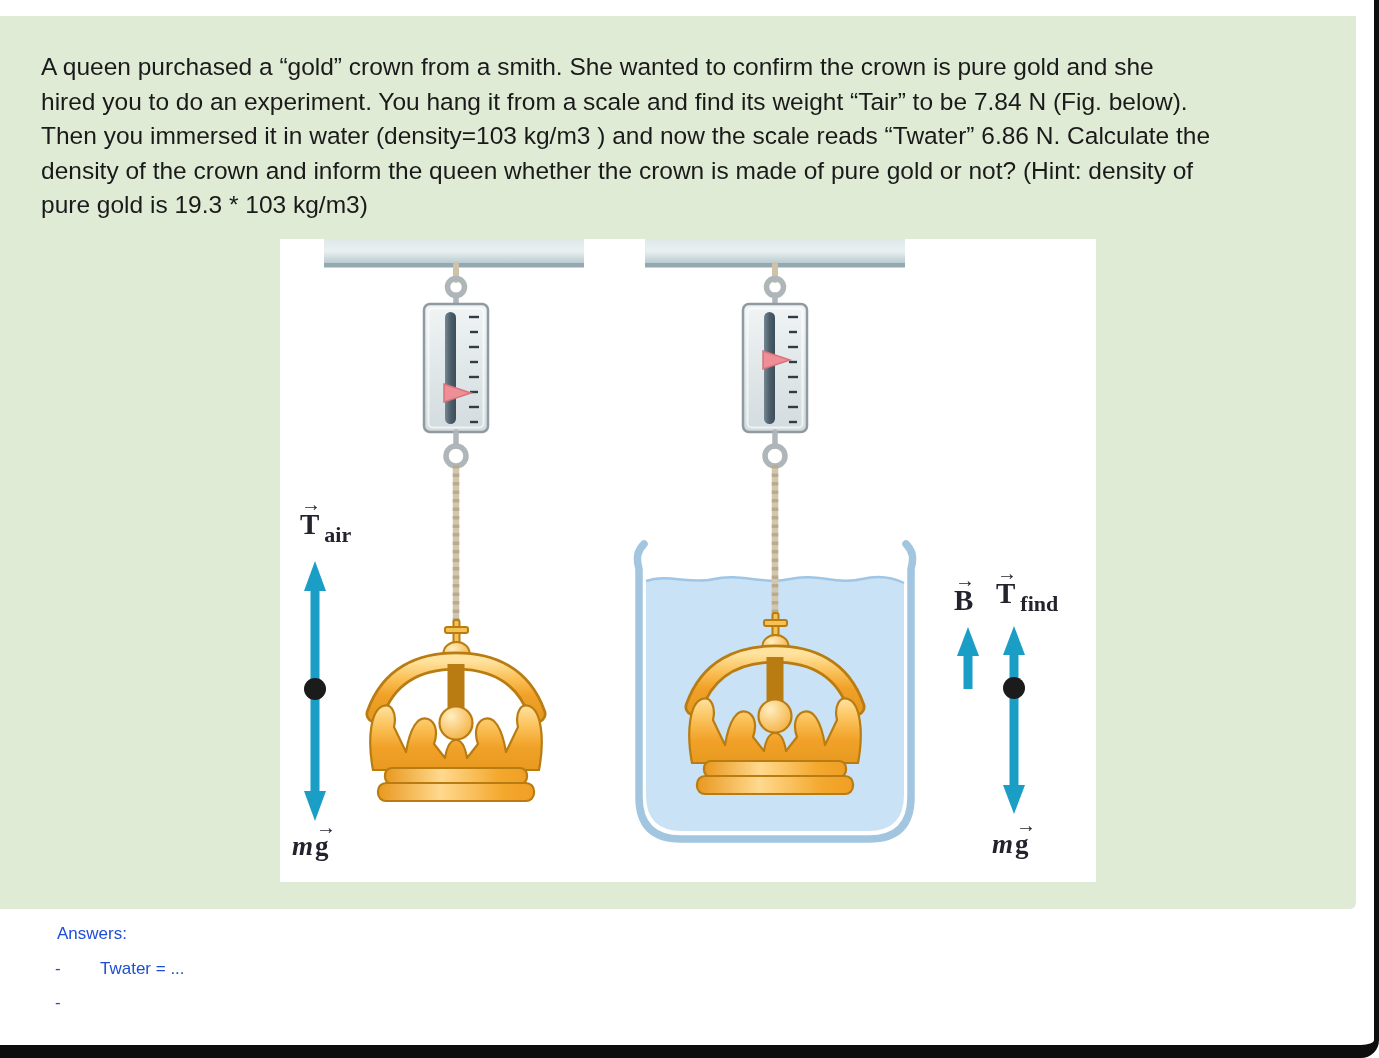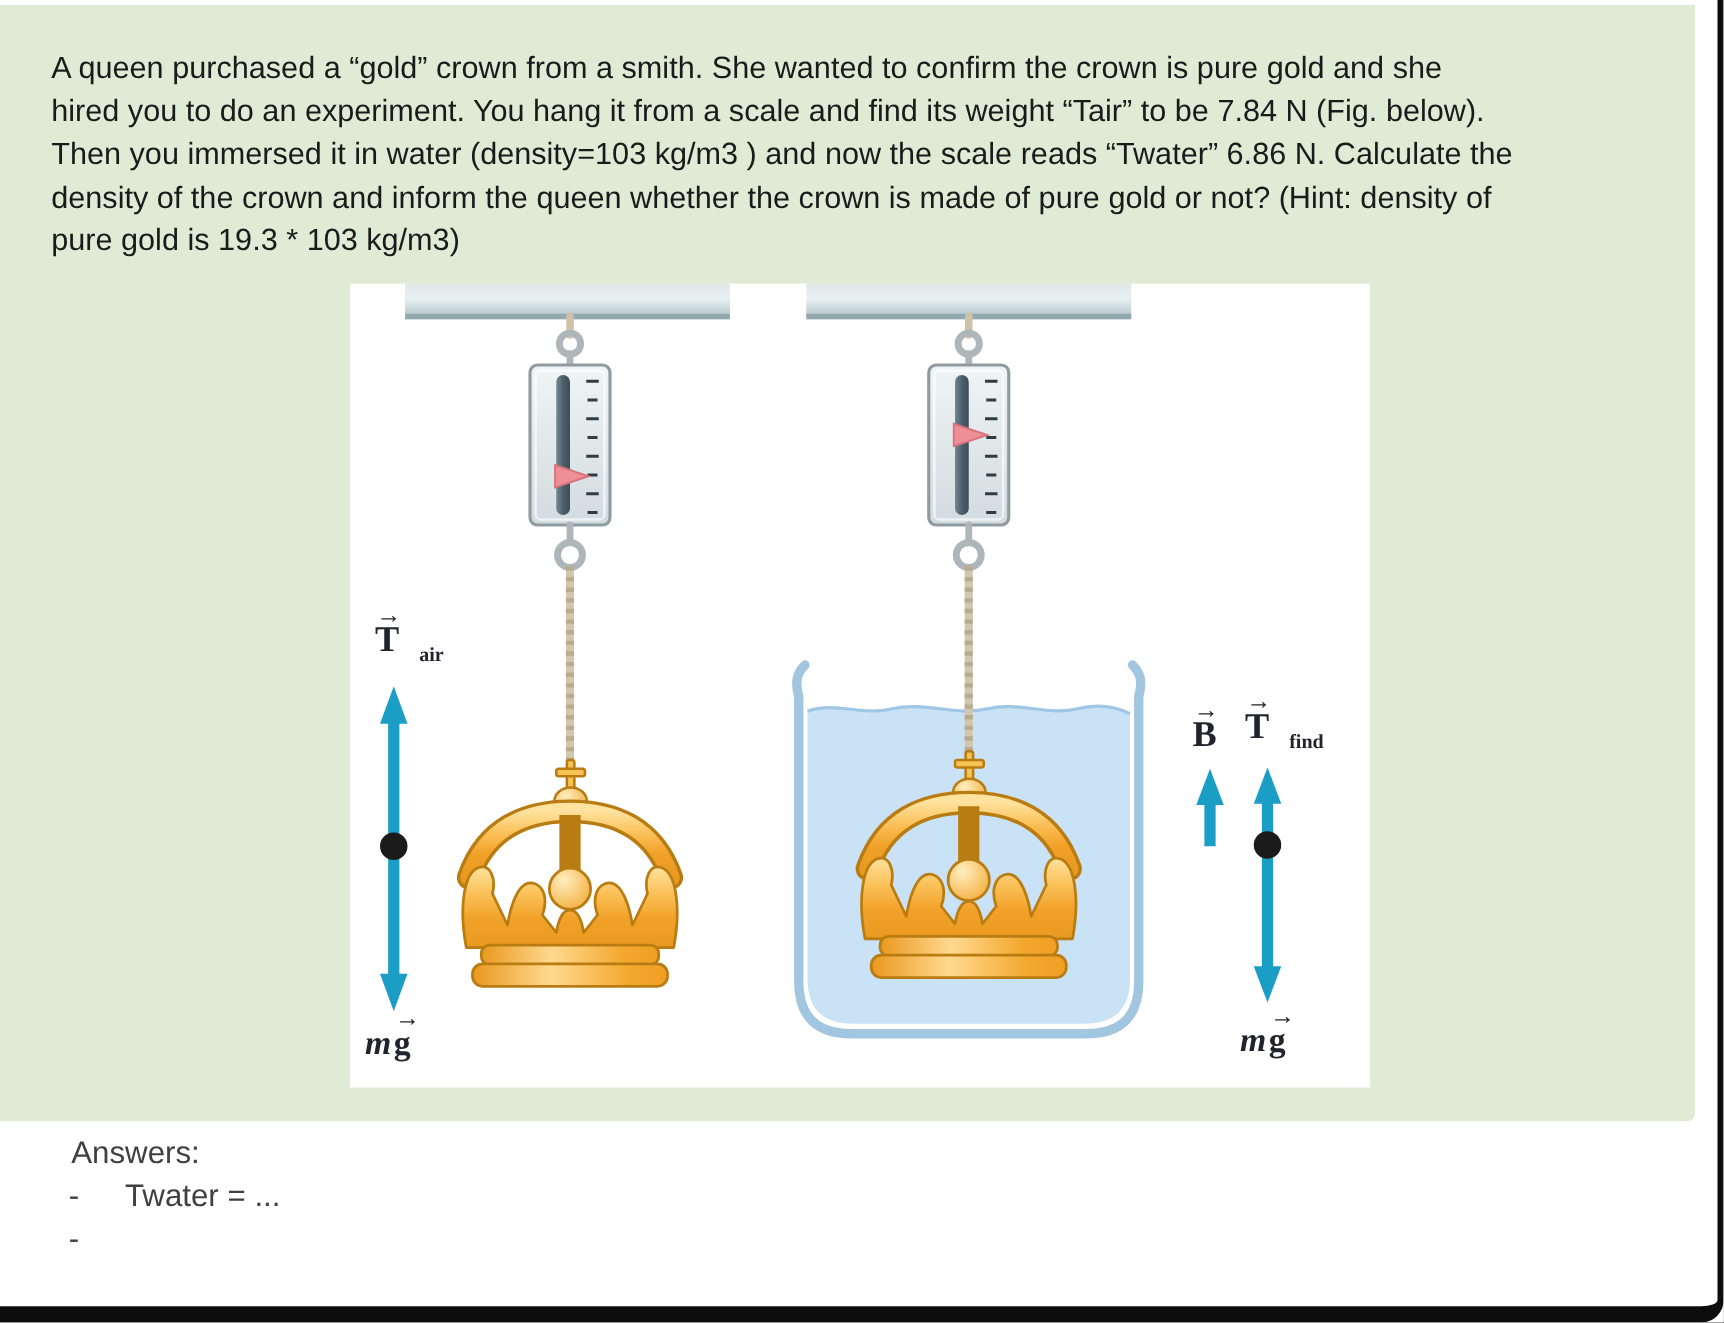--- a/index.html
+++ b/index.html
@@ -2,35 +2,35 @@
 <html><head>
 <meta charset="utf-8">
 <style>
   html,body{margin:0;padding:0;}
   body{width:1379px;height:1058px;overflow:hidden;background:#ffffff;
        font-family:"Liberation Sans",sans-serif;position:relative;}
   .page{position:absolute;inset:0;background:#ffffff;}
   .black-frame{position:absolute;left:-16px;top:-16px;width:1390px;height:1061px;
        border-right:5px solid #0d0d0d;border-bottom:13px solid #0d0d0d;
        border-radius:0 0 18px 0;pointer-events:none;}
-  .slide{position:absolute;left:0;top:4px;width:1356px;height:893px;
+  .slide{position:absolute;left:0;top:16px;width:1356px;height:893px;
        background:#e0ebd6;border-radius:0 0 6px 0;}
   .problem{position:absolute;left:41px;top:34px;width:1312px;
        font-size:24.5px;line-height:34.6px;color:#1a1a1a;white-space:pre-line;}
   .figure{position:absolute;left:280px;top:223px;width:816px;height:643px;background:#ffffff;}
   .figure svg{position:absolute;left:0;top:0;}
   .veclabel{position:absolute;font-family:"Liberation Serif",serif;color:#23232e;
        font-weight:bold;white-space:nowrap;line-height:1;}
   .vwrap{position:relative;display:inline-block;}
   .varrow{position:absolute;top:-16px;left:1px;font-size:20px;font-weight:bold;}
   .vsym{font-size:29px;}
-  .vsub{font-size:16px;font-weight:bold;position:relative;top:8px;margin-left:16px;}
+  .vsub{font-size:22px;font-weight:bold;position:relative;top:8px;margin-left:5px;}
   .vm{font-style:italic;font-size:27px;margin-right:2px;}
   .gsym{font-size:27px;}
-  .answers{position:absolute;left:55px;top:901px;font-size:25px;line-height:34.5px;color:#404040;}
+  .answers{position:absolute;left:55px;top:901px;font-size:17px;line-height:34.5px;color:#1d4ed8;}
   .answers .heading{margin-left:2px;}
   .answer-row{display:flex;}
   .answer-row .bullet{width:45px;}
 </style>
 </head>
 <body>
 
 <div class="page">
   <div class="slide">
 

